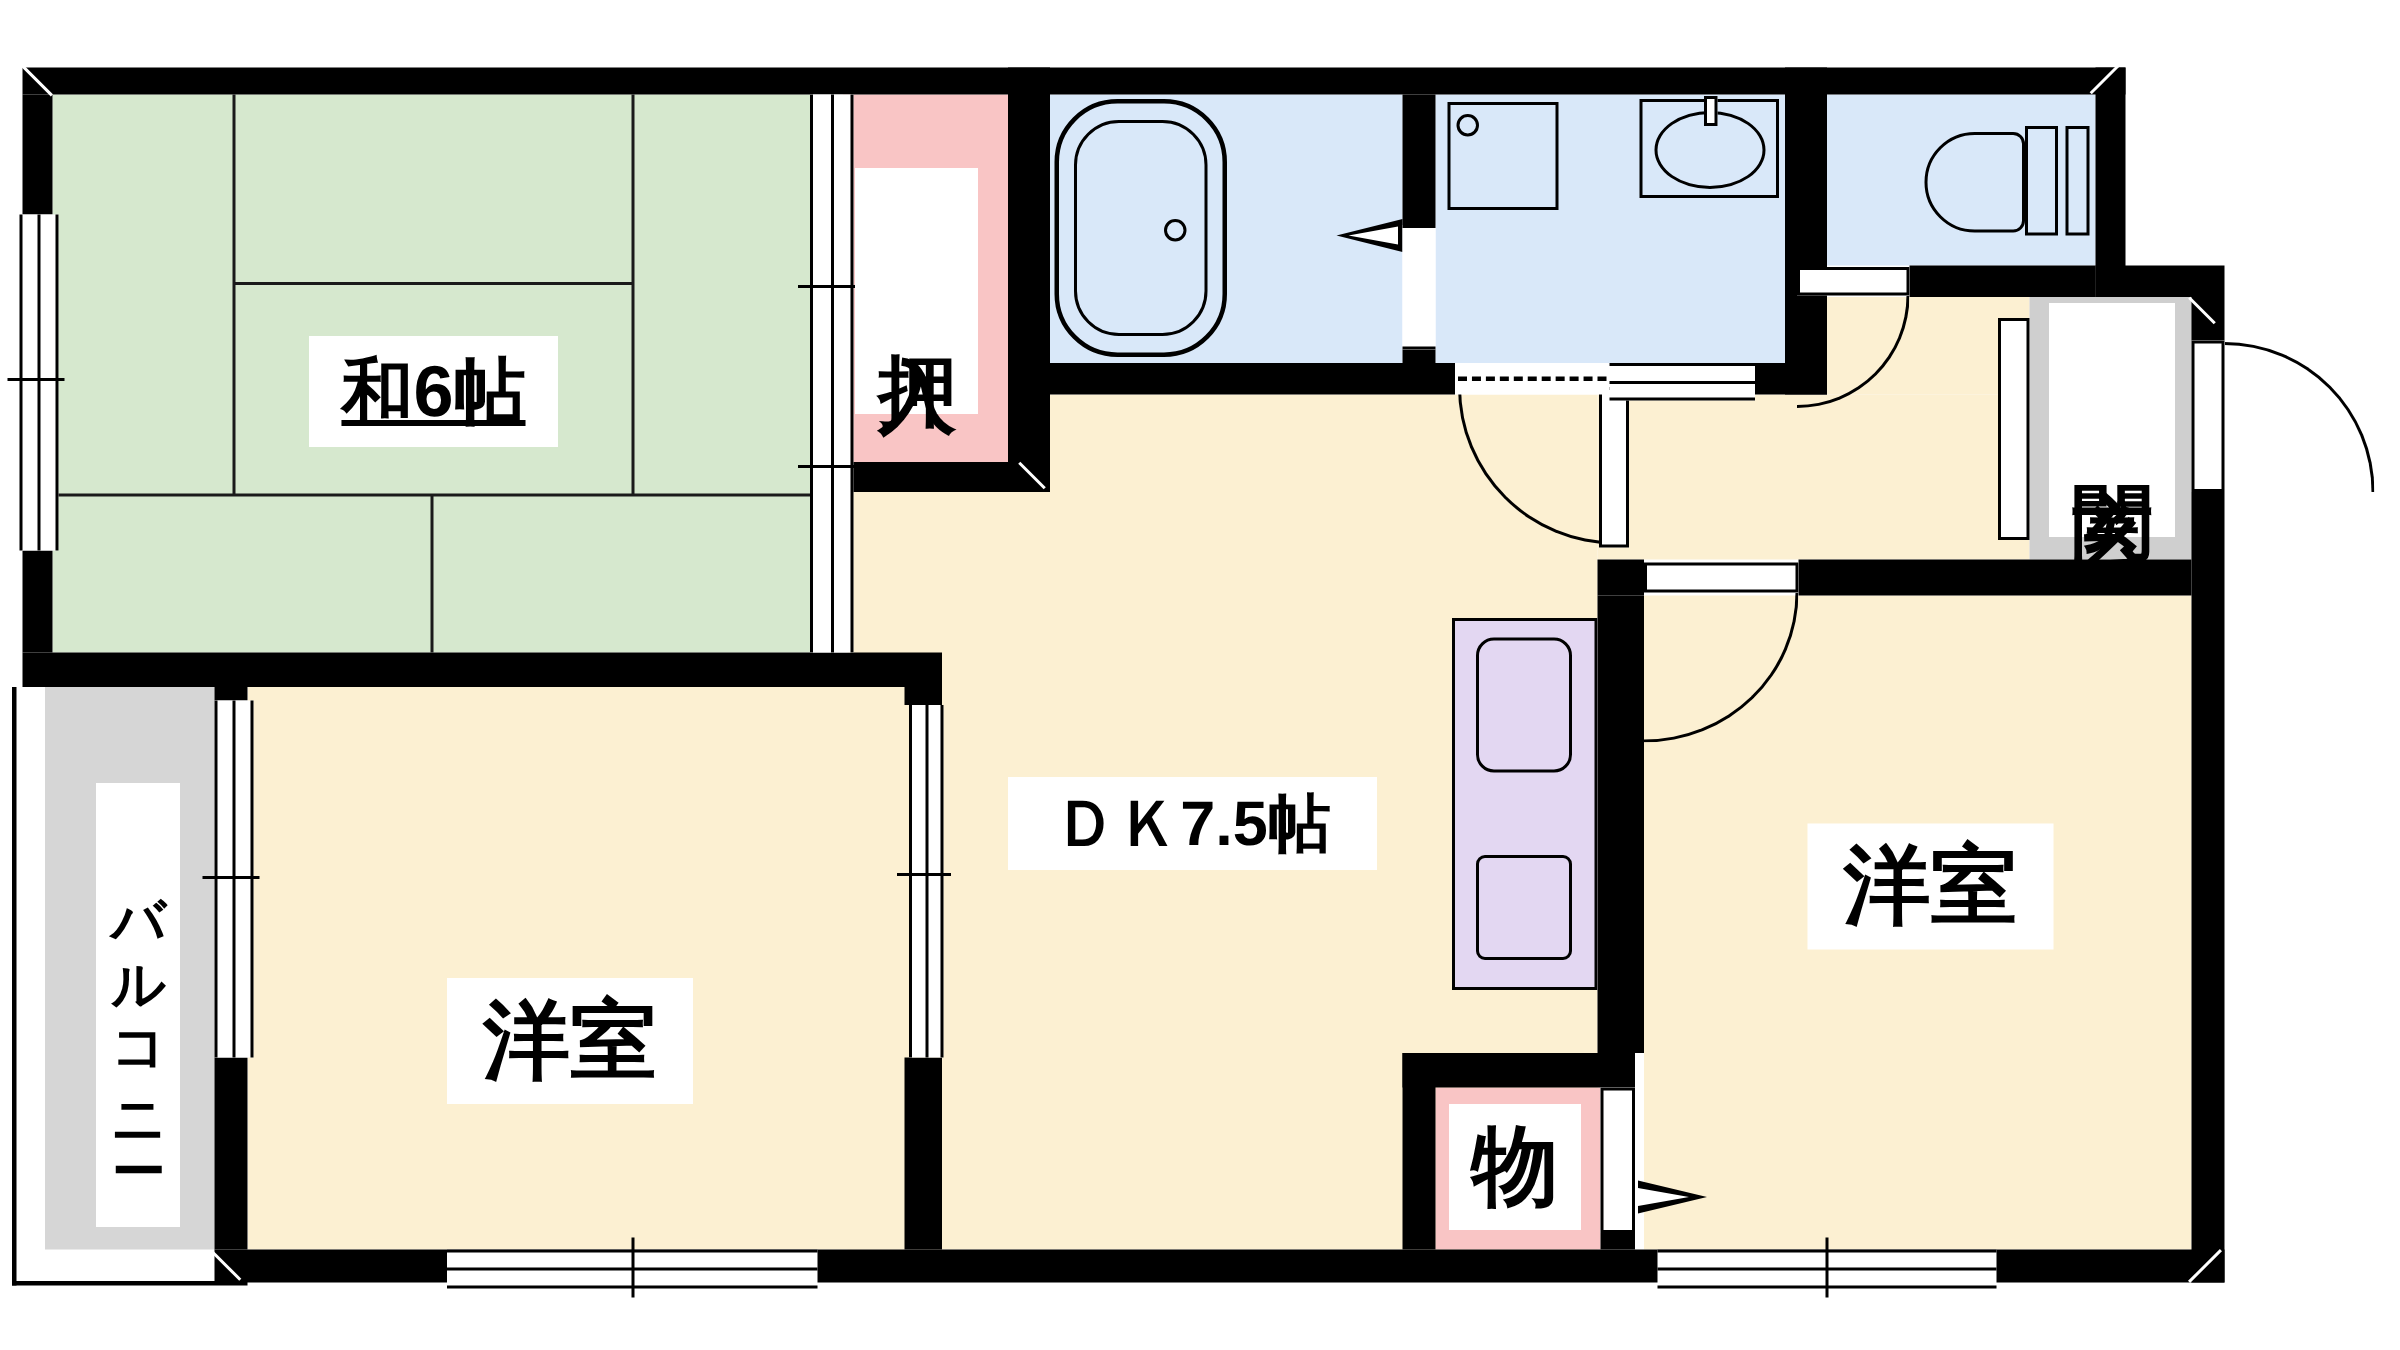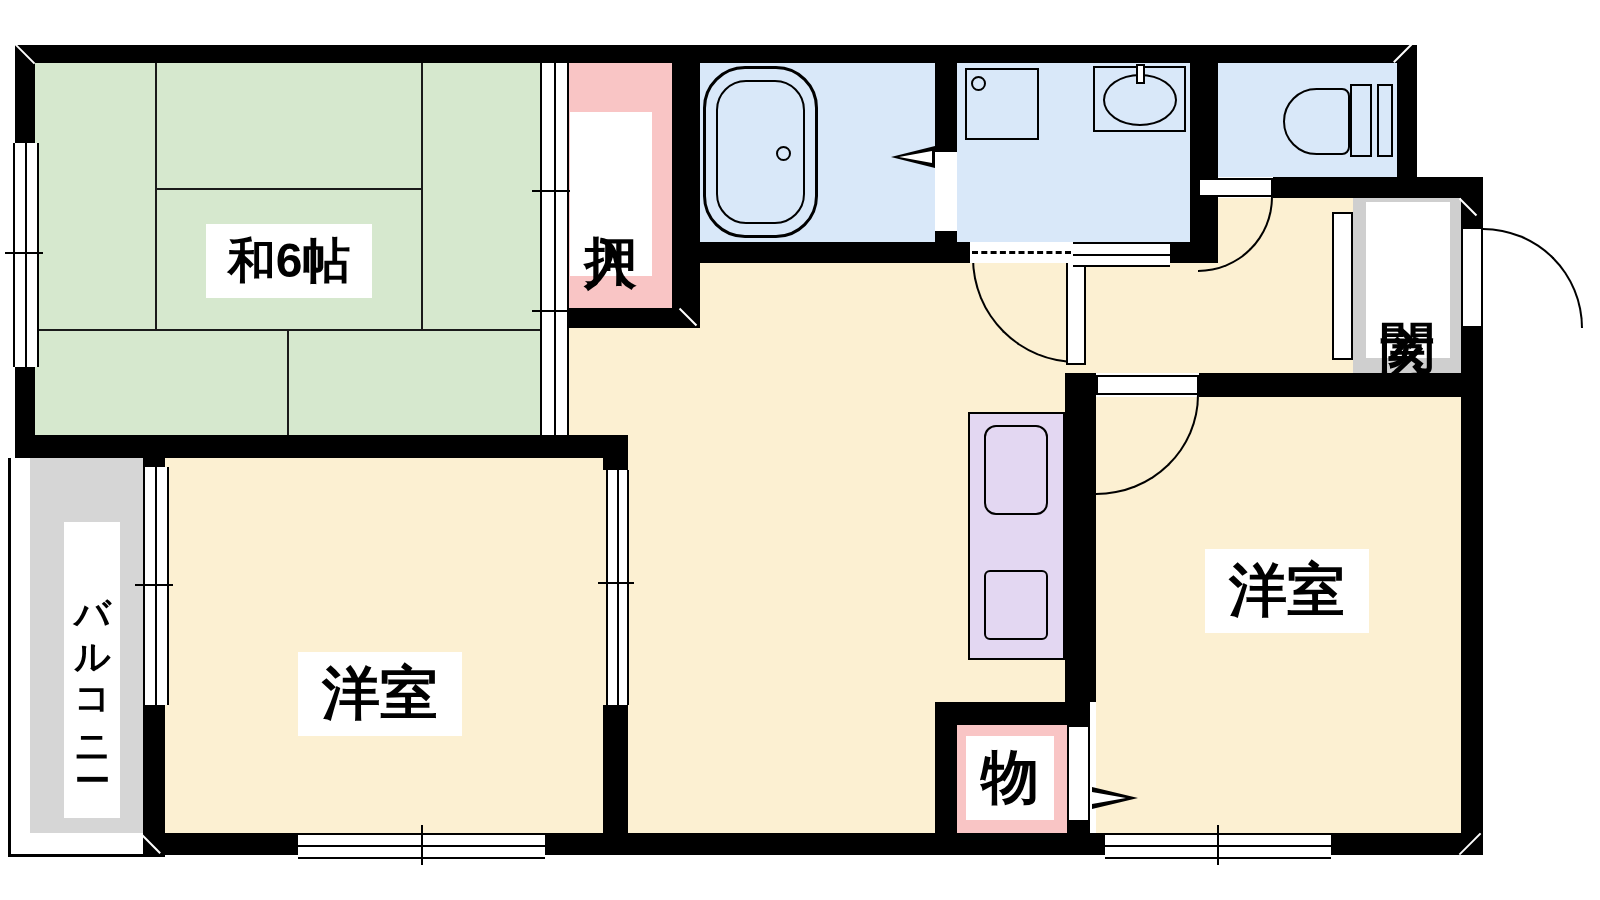--- a/index.html
+++ b/index.html
@@ -179,26 +179,29 @@
     <i style="top:50%;left:-5px;height:2px;width:8px;margin-top:-1px;"></i>
       <i style="top:50%;right:-5px;height:2px;width:8px;margin-top:-1px;"></i>
   </div>
   <div class="burner" style="left:1017px;top:610px;width:26px;height:26px;">
     <i style="left:50%;top:-5px;width:2px;height:8px;margin-left:-1px;"></i>
       <i style="left:50%;bottom:-5px;width:2px;height:8px;margin-left:-1px;"></i>
     <i style="top:50%;left:-5px;height:2px;width:8px;margin-top:-1px;"></i>
       <i style="top:50%;right:-5px;height:2px;width:8px;margin-top:-1px;"></i>
   </div>
 
-  <div class="label" style="left:206px;top:224px;width:166px;height:74px;font-size:48px;">
+  <div class="label" style="left:206px;top:224px;width:166px;height:74px;font-size:48px;text-decoration:underline;">
       <span>和6帖</span>
     </div>
   <div class="label vlabel" style="left:570px;top:112px;width:82px;height:164px;font-size:52px;">
       <span>押入</span>
     </div>
+  <div class="label" style="left:672px;top:518px;width:246px;height:62px;font-size:42px;">
+      <span>ＤＫ7.5帖</span>
+    </div>
   <div class="label" style="left:298px;top:652px;width:164px;height:84px;font-size:58px;">
       <span>洋室</span>
     </div>
   <div class="label" style="left:1205px;top:549px;width:164px;height:84px;font-size:58px;">
       <span>洋室</span>
     </div>
   <div class="label" style="left:966px;top:736px;width:88px;height:84px;font-size:58px;">
       <span>物</span>
     </div>
   <div class="label vlabel" style="left:1366px;top:202px;width:84px;height:156px;font-size:54px;">

